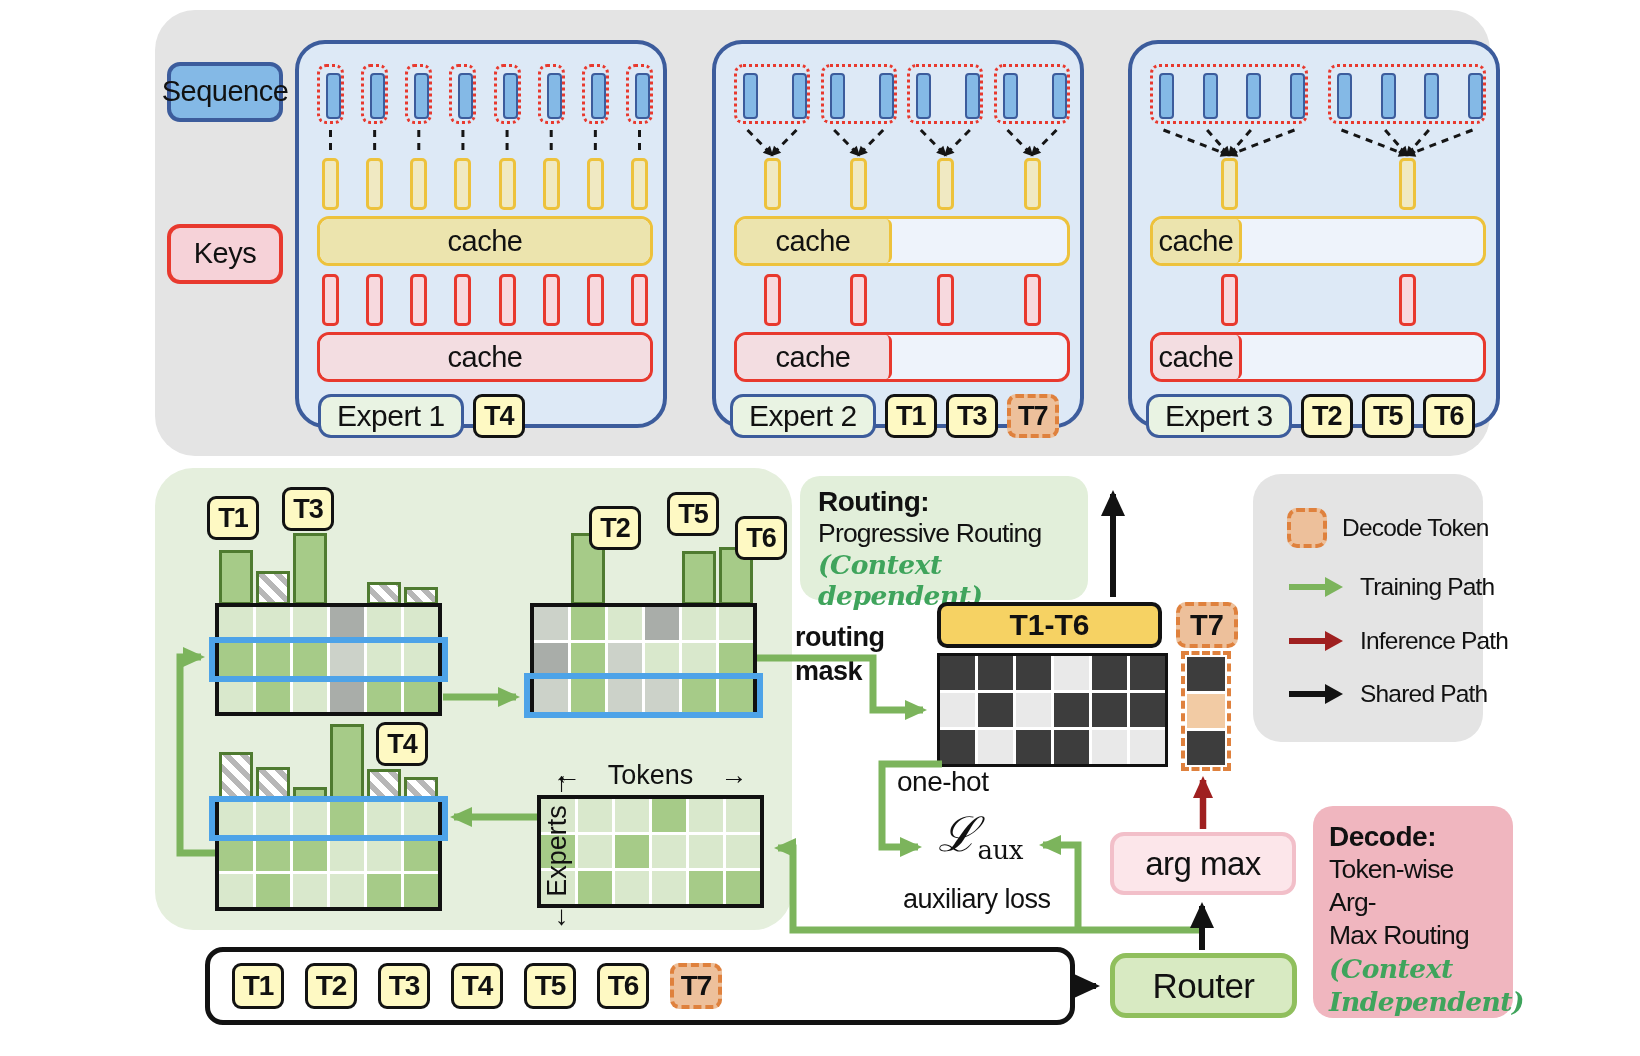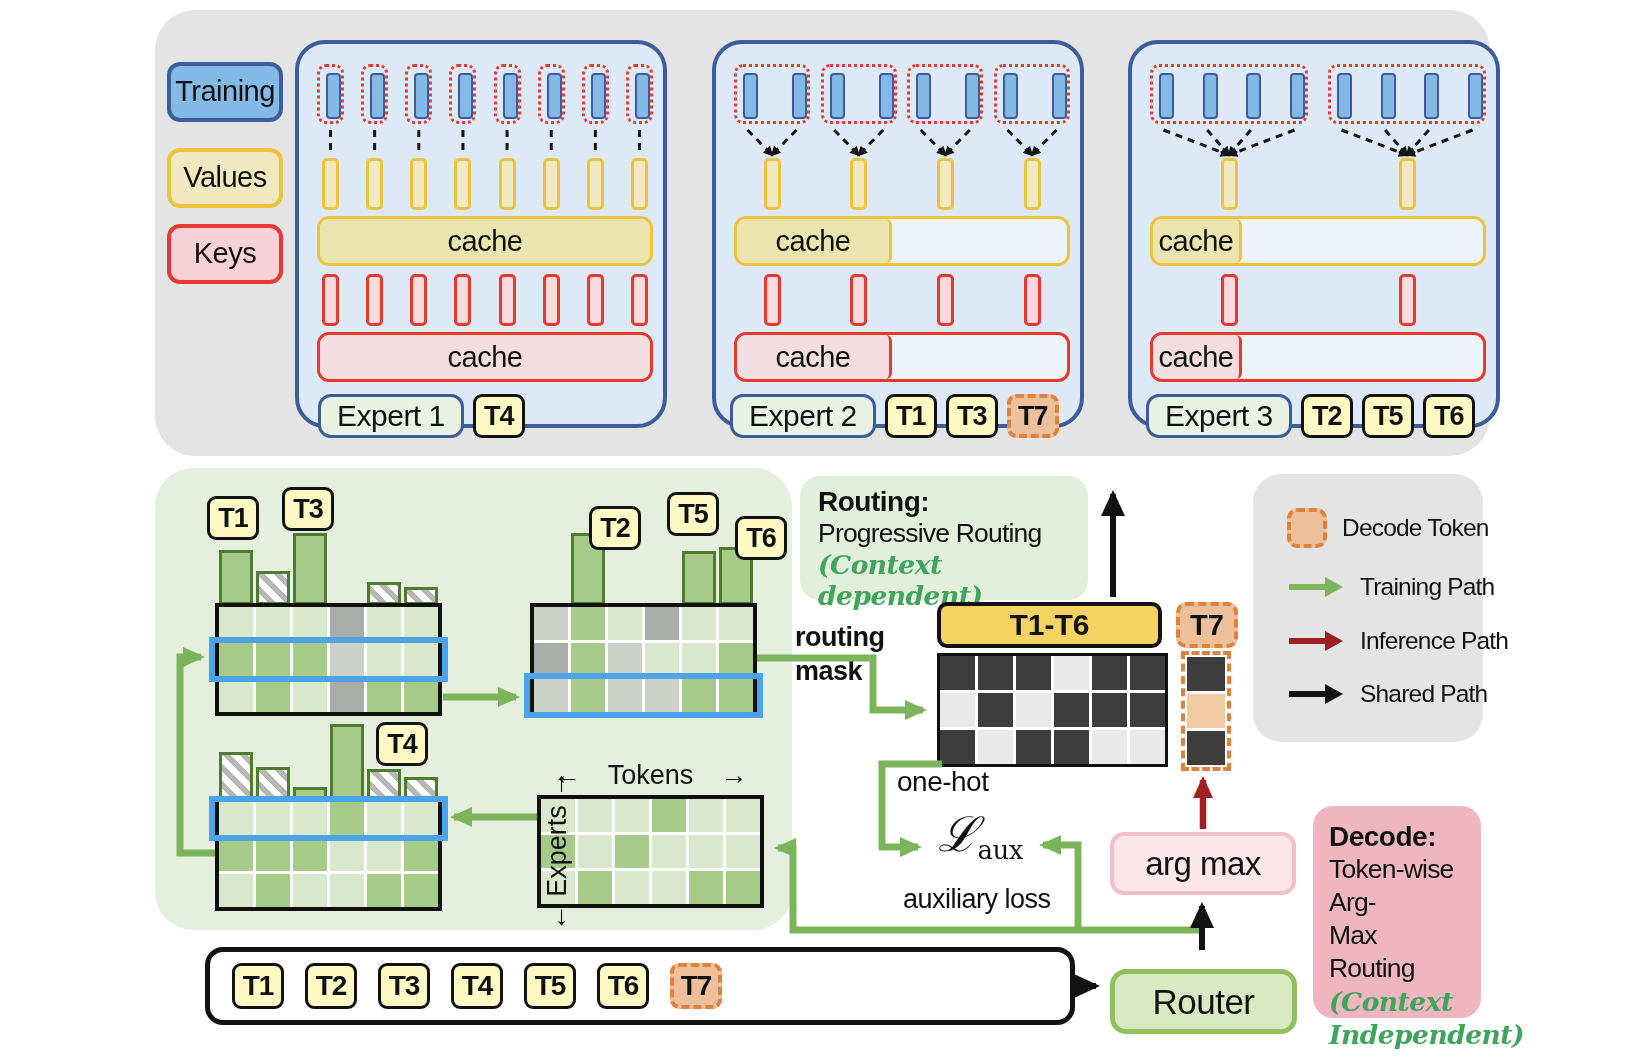--- a/index.html
+++ b/index.html
@@ -125,23 +125,23 @@
     <div>routing</div>
     <div>mask</div>
   </div>
   <div class="annot" style="left:897px;top:766px;font-size:28px;">one-hot</div>
   <div class="annot" style="left:938px;top:800px;">
     <span class="auxsym">ℒ</span><span class="auxsub">aux</span>
   </div>
   <div class="annot" style="left:903px;top:884px;">auxiliary loss</div>
 
   <div class="pillbox argmax" style="left:1110px;top:832px;width:186px;height:63px;">arg max</div>
-  <div class="pillbox router" style="left:1110px;top:953px;width:187px;height:65px;margin-top:16px;">Router</div>
-
-  <div class="abs note" style="left:1313px;top:806px;width:168px;height:212px;background:#f0b6bf;padding:14px 16px;line-height:33px;">
+  <div class="pillbox router" style="left:1110px;top:953px;width:187px;height:65px;">Router</div>
+
+  <div class="abs note" style="left:1313px;top:806px;width:200px;height:212px;background:#f0b6bf;padding:14px 16px;line-height:33px;">
     <div class="h">Decode:</div>
     <div class="t">Token-wise Arg-</div>
     <div class="t">Max Routing</div>
     <div class="g">(Context</div>
     <div class="g">Independent)</div>
   </div>
 
   <div class="tseq" style="left:205px;top:947px;width:870px;height:78px;">
     <span class="toks" id="tseq-toks">
         <div class="tok">T1</div>
@@ -178,22 +178,21 @@
       <path d="M1200,930 H793 V848 H778" marker-end="url(#ah-g)"></path>
       <path d="M1078,930 V845 H1043" marker-end="url(#ah-g)"></path>
     </g>
     <path d="M1203,829 V780" fill="none" stroke="#9f2020" stroke-width="6.5" marker-end="url(#ah-r)"></path>
     <g fill="none" stroke="#121212" stroke-width="6">
       <path d="M1113,597 V494" marker-end="url(#ah-k)"></path>
       <path d="M1202,950 V906" marker-end="url(#ah-k)"></path>
       <path d="M1077,986 H1096" marker-end="url(#ah-k)"></path>
     </g>
   </svg>
-<div class="qkvbox" style="left: 167px; top: 62px; width: 116px; height: 60px; background: rgb(132, 185, 230); border: 4px solid rgb(60, 92, 156); z-index: 3;">Training</div>
-    <div class="qkvbox" style="left: 167px; top: 148px; width: 116px; height: 60px; background: rgb(240, 233, 191); border: 4px solid rgb(237, 194, 60); z-index: 3;">Values</div>
+<div class="qkvbox" style="left: 167px; top: 62px; width: 116px; height: 60px; background: rgb(132, 185, 230); border: 4px solid rgb(60, 92, 156); z-index: 3;">Sequence</div>
     <div class="qkvbox" style="left: 167px; top: 224px; width: 116px; height: 60px; background: rgb(246, 210, 216); border: 4px solid rgb(232, 57, 46); z-index: 3;">Keys</div>
     <div class="epanel" style="left: 295px; top: 40px; width: 372px; height: 388px;">
       <div class="qgroup" style="left: 18px; top: 20px; width: 27px; height: 60px;">
         <div class="qrect" style="left: 6px; top: 6px; width: 15px; height: 46px;"></div>
       </div>
       <div class="qgroup" style="left: 62.1429px; top: 20px; width: 27px; height: 60px;">
         <div class="qrect" style="left: 6px; top: 6px; width: 15px; height: 46px;"></div>
       </div>
       <div class="qgroup" style="left: 106.286px; top: 20px; width: 27px; height: 60px;">
         <div class="qrect" style="left: 6px; top: 6px; width: 15px; height: 46px;"></div>

